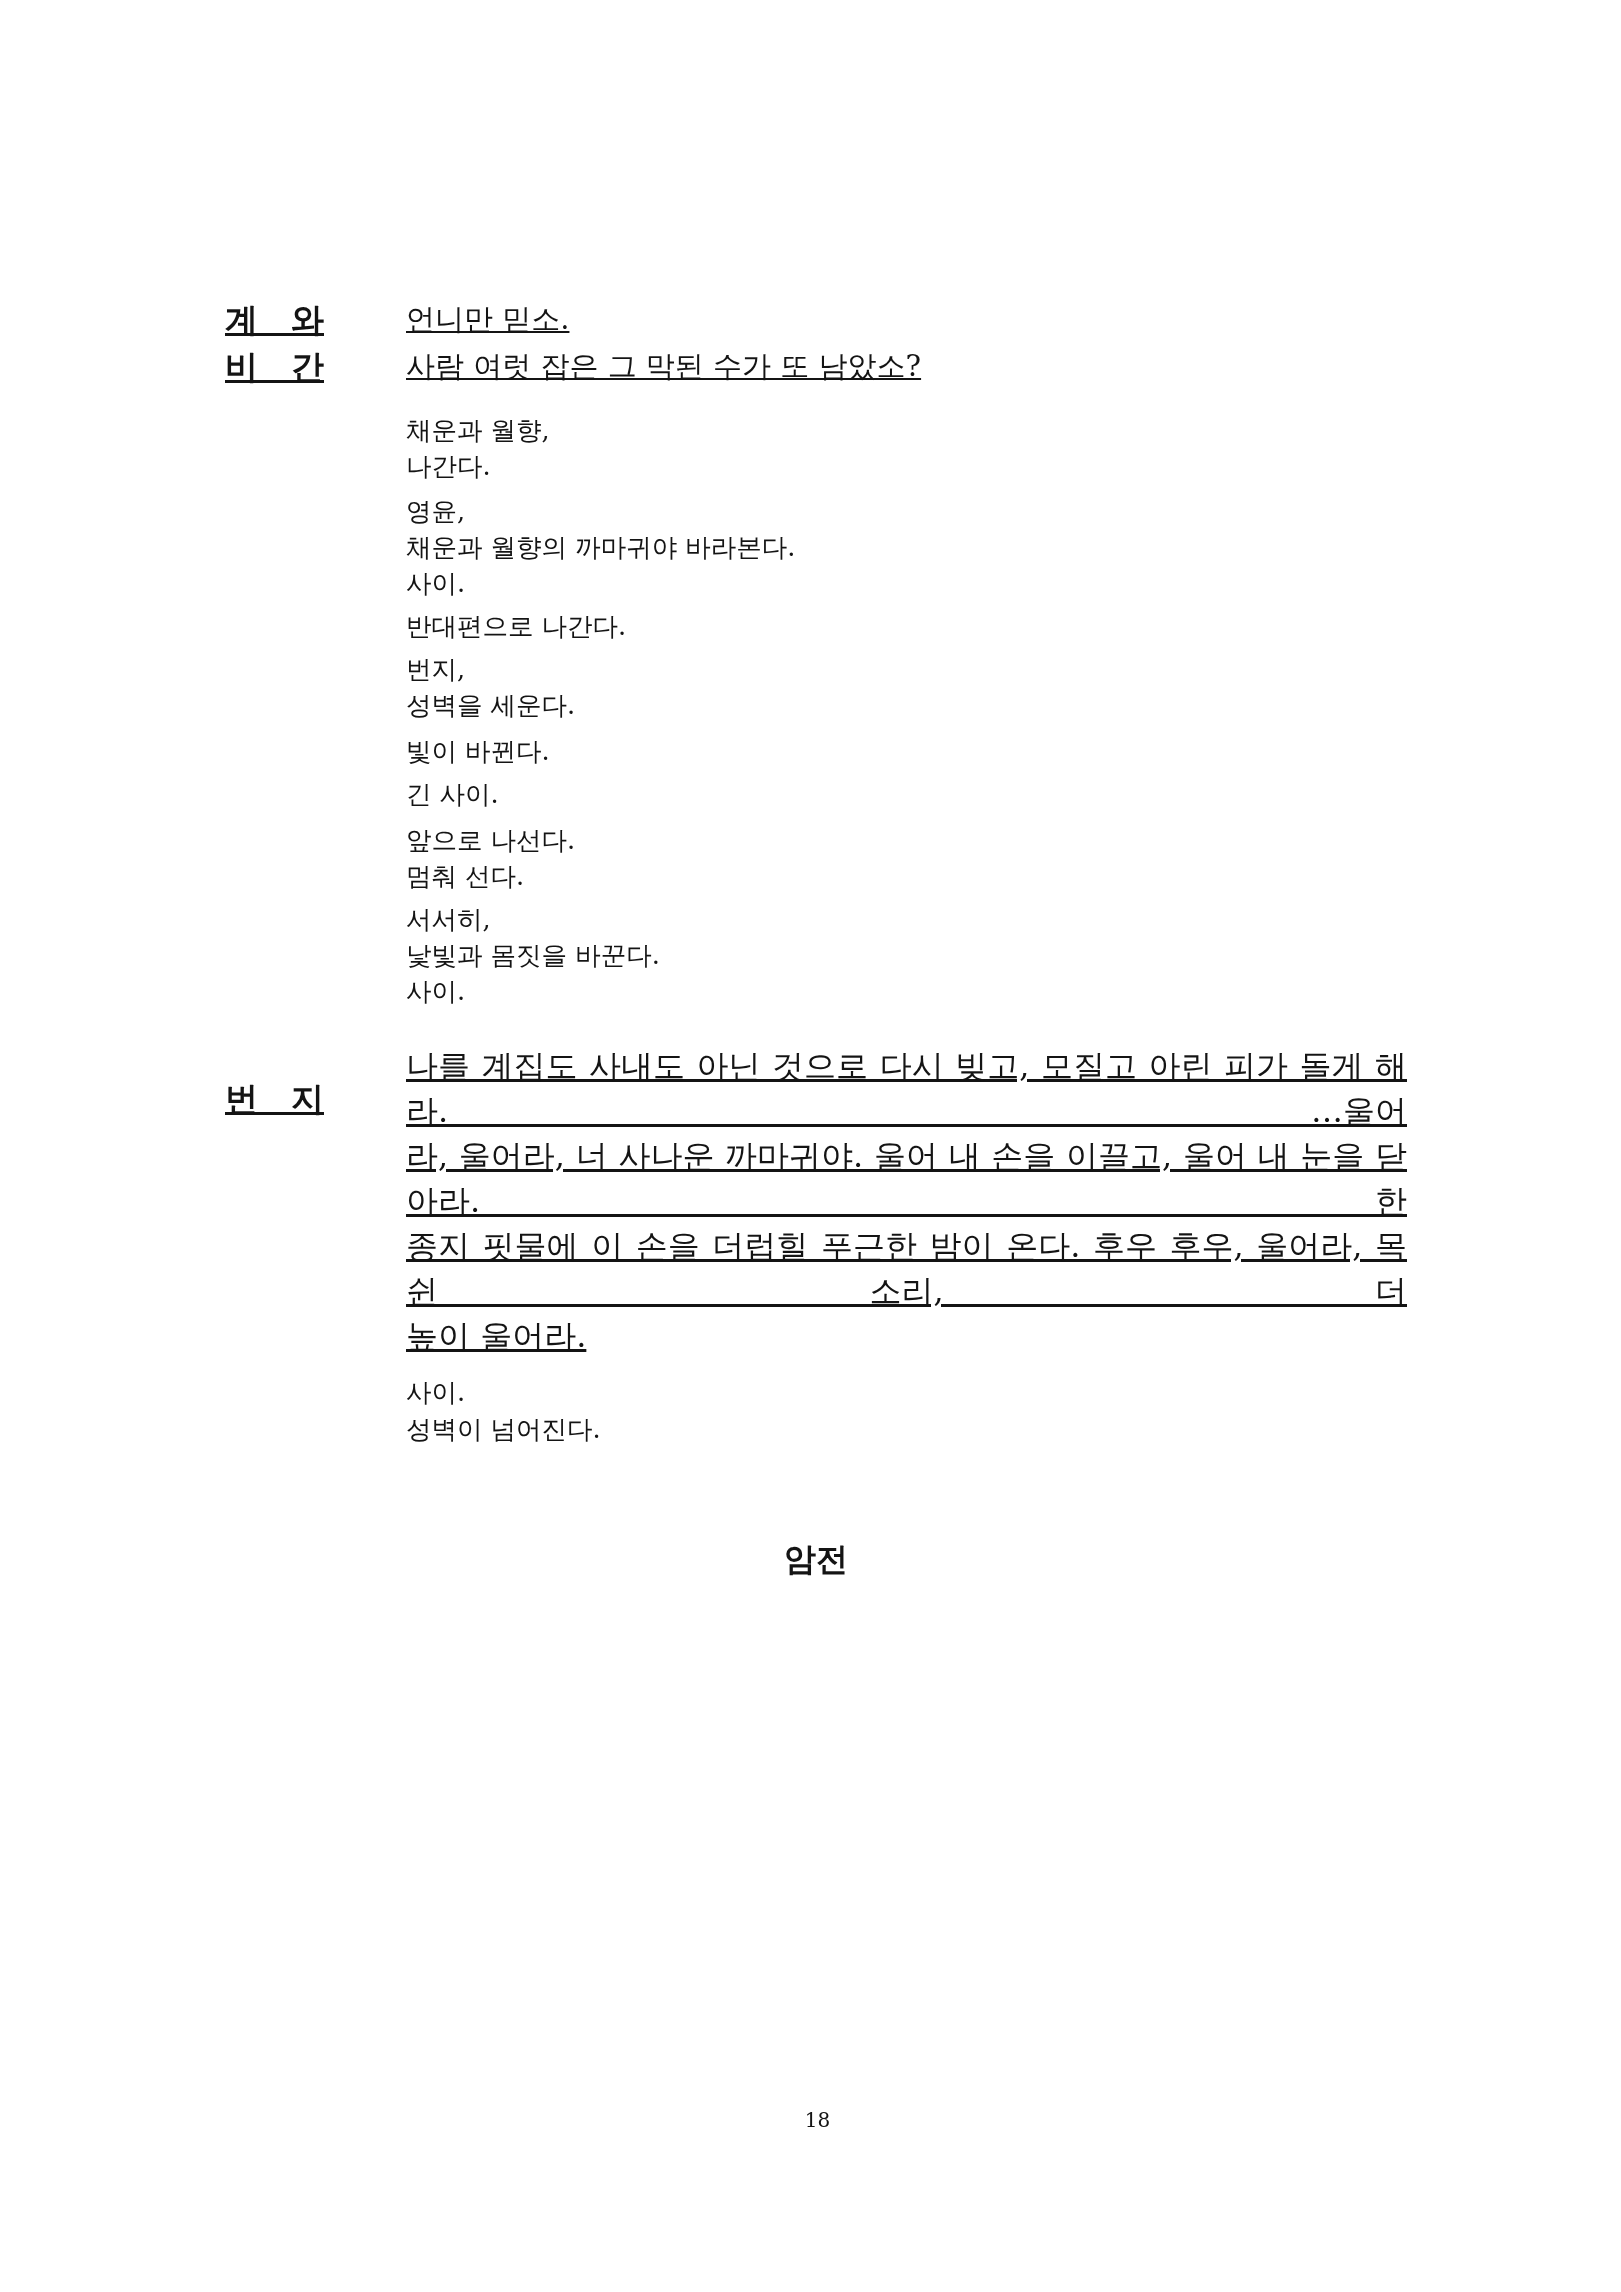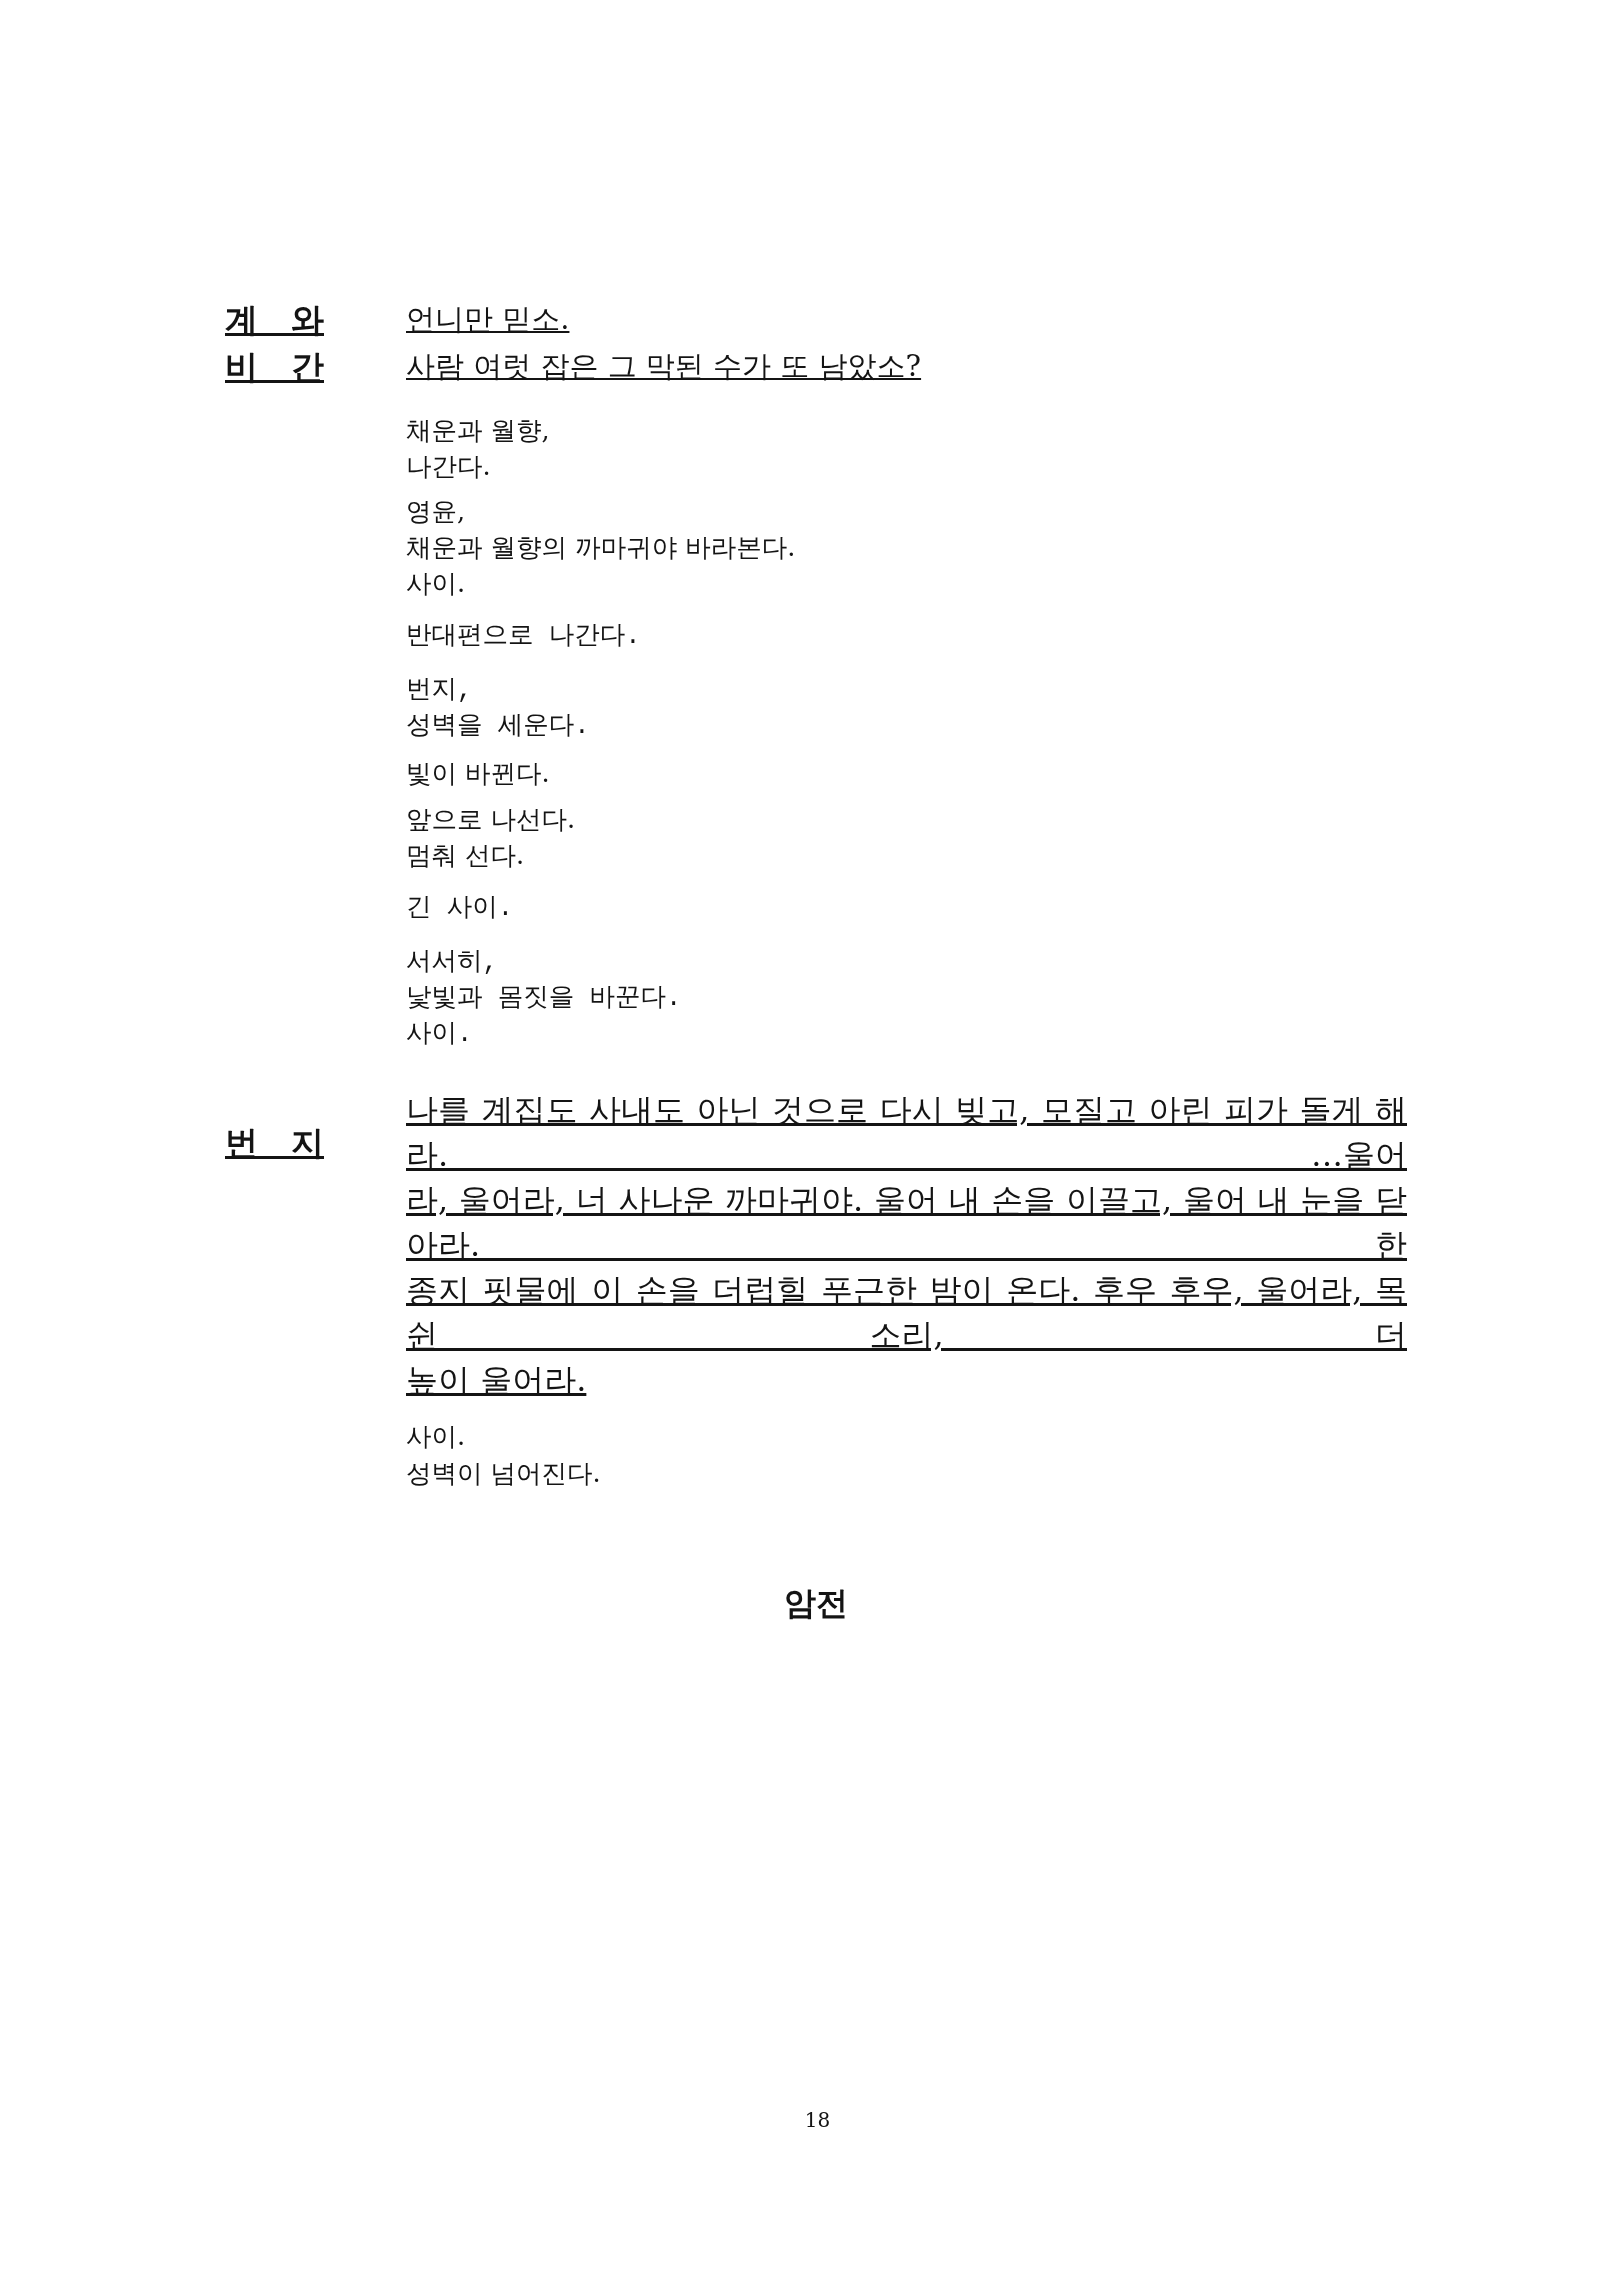--- a/index.html
+++ b/index.html
@@ -57,21 +57,21 @@
   .block.direction {
     margin-left: 181px;
     font-size: 25.5px;
     line-height: 36px;
   }
   .direction .line { white-space: nowrap; }
 
   
   .m22 { margin-top: 21.6px; }
   .m10 { margin-top: 9.8px; }
-  .m9  { margin-top: 18px; font-family: Liberation Mono, monospace; }
+  .m9  { margin-top: 7px; }
   .m15 { margin-top: 14.7px; }
   .m8  { margin-top: 1px; }
   .m36 { margin-top: 35px; }
   .m93 { margin-top: 91px; }
 
   .blackout {
     text-align: center;
     font-weight: bold;
     font-size: 32px;
     line-height: 43px;
@@ -123,27 +123,27 @@
 
     <section class="block direction m9">
       <div class="line">번지,</div>
       <div class="line">성벽을 세운다.</div>
     </section>
 
     <section class="block direction m10">
       <div class="line">빛이 바뀐다.</div>
     </section>
 
+    <section class="block direction m9">
+      <div class="line">긴 사이.</div>
+    </section>
+
     <section class="block direction m10">
       <div class="line">앞으로 나선다.</div>
       <div class="line">멈춰 선다.</div>
-    </section>
-
-    <section class="block direction m9">
-      <div class="line">긴 사이.</div>
     </section>
 
     <section class="block direction m9">
       <div class="line">서서히,</div>
       <div class="line">낯빛과 몸짓을 바꾼다.</div>
       <div class="line">사이.</div>
     </section>
 
     <section class="block dialogue speech-row m36">
       <div class="speaker">

